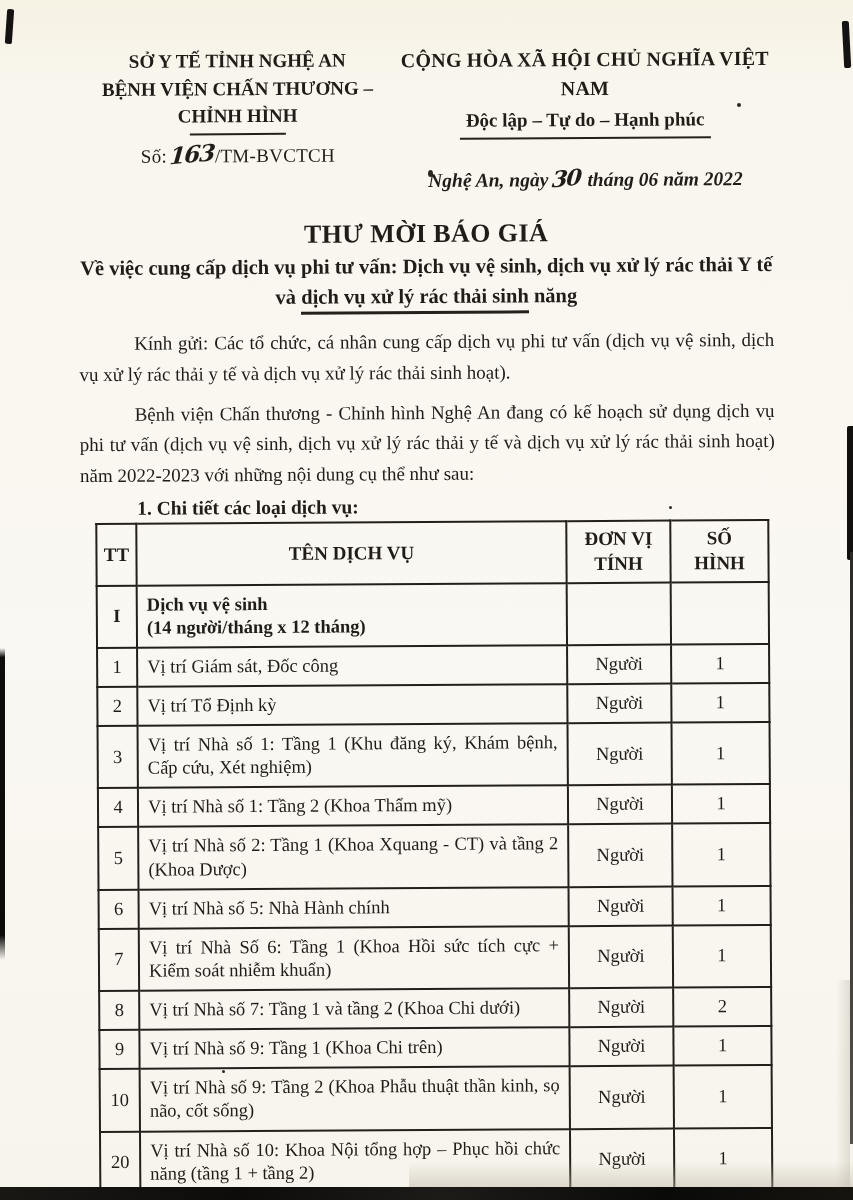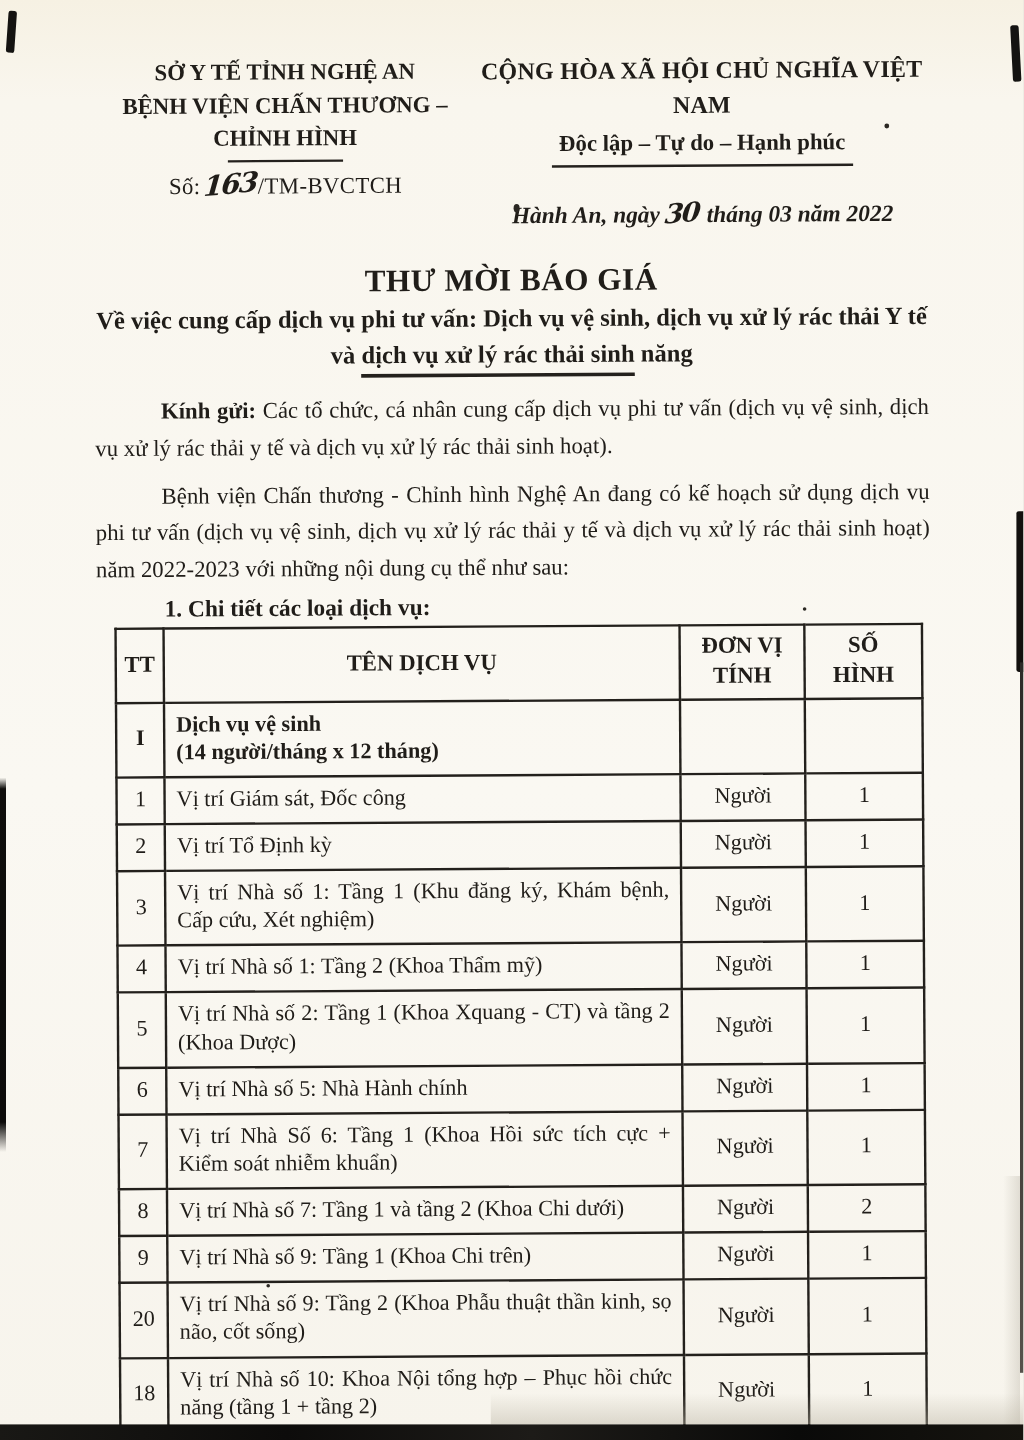--- a/index.html
+++ b/index.html
@@ -3,21 +3,21 @@
 <meta charset="utf-8">
 <style>
   html,body { margin:0; padding:0; background:#e9e6de; }
   .page {
     position:relative; width:853px; height:1200px; overflow:hidden;
     background:linear-gradient(180deg,#f6f1e3 0%,#f9f6ee 7%,#faf8f2 55%,#f7f4ec 100%);
     font-family:"Liberation Serif","DejaVu Serif",serif;
     color:#201d19;
   }
   .content { position:absolute; left:0; top:0; right:0; padding:46px 78px 0 80px; transform:rotate(-0.35deg); transform-origin:50% 40%; }
-  .bold { font-weight:bold; }
+  .bold { font-weight:normal; }
 
   
   .hdr { display:flex; }
   .hdr-left { width:46%; text-align:center; font-size:19px; font-weight:bold; line-height:1.45; }
   .hdr-right { width:54%; text-align:center; line-height:1.45; }
   .org-underline { width:96px; height:0; border-top:2.5px solid #24211d; margin:3px auto 7px auto; }
   .doc-no { font-weight:normal; font-size:19px; letter-spacing:0.3px; }
   .nation-line { font-size:20px; font-weight:bold; letter-spacing:0.2px; }
   .motto { display:inline-block; font-size:19px; font-weight:bold; padding:0 6px 3px 6px; border-bottom:2.5px solid #24211d; margin-top:3px; }
   .date-line { margin-top:27px; font-style:italic; font-weight:bold; font-size:19.5px; }
@@ -79,21 +79,21 @@
       <div class="hdr-left">
         <div>SỞ Y TẾ TỈNH NGHỆ AN</div>
         <div>BỆNH VIỆN CHẤN THƯƠNG –</div>
         <div>CHỈNH HÌNH</div>
         <div class="org-underline"></div>
         <div class="doc-no"><span>Số:</span><span class="handwritten">163</span><span>/TM-BVCTCH</span></div>
       </div>
       <div class="hdr-right">
         <div class="nation-line">CỘNG HÒA XÃ HỘI CHỦ NGHĨA VIỆT NAM</div>
         <div><span class="motto">Độc lập – Tự do – Hạnh phúc</span></div>
-        <div class="date-line"><span>Hành An, ngày</span><span class="handwritten day">30</span> <span>tháng 03 năm 2022</span></div>
+        <div class="date-line"><span>Nghệ An, ngày</span><span class="handwritten day">30</span> <span>tháng 06 năm 2022</span></div>
       </div>
     </div>
 
     <div class="title">THƯ MỜI BÁO GIÁ</div>
 
     <div class="subtitle">
       <div>Về việc cung cấp dịch vụ phi tư vấn: Dịch vụ vệ sinh, dịch vụ xử lý rác thải Y tế</div>
       <div><span>và </span><span class="part-underline">dịch vụ xử lý rác thải sinh</span><span> năng</span></div>
     </div>
 
@@ -176,27 +176,27 @@
             <td class="unit">Người</td>
             <td class="qty">2</td>
           </tr>
           <tr>
             <td class="tt">9</td>
             <td class="name">Vị trí Nhà số 9: Tầng 1 (Khoa Chi trên)</td>
             <td class="unit">Người</td>
             <td class="qty">1</td>
           </tr>
           <tr>
+            <td class="tt">10</td>
+            <td class="name">Vị trí Nhà số 9: Tầng 2 (Khoa Phẫu thuật thần kinh, sọ não, cốt sống)</td>
+            <td class="unit">Người</td>
+            <td class="qty">1</td>
+          </tr>
+          <tr>
             <td class="tt">20</td>
-            <td class="name">Vị trí Nhà số 9: Tầng 2 (Khoa Phẫu thuật thần kinh, sọ não, cốt sống)</td>
-            <td class="unit">Người</td>
-            <td class="qty">1</td>
-          </tr>
-          <tr>
-            <td class="tt">18</td>
             <td class="name">Vị trí Nhà số 10: Khoa Nội tổng hợp – Phục hồi chức năng (tầng 1 + tầng 2)</td>
             <td class="unit">Người</td>
             <td class="qty">1</td>
           </tr>
         </tbody>
     </table>
 
   </div>
 
   <div class="artifact mark-top-left"></div>

